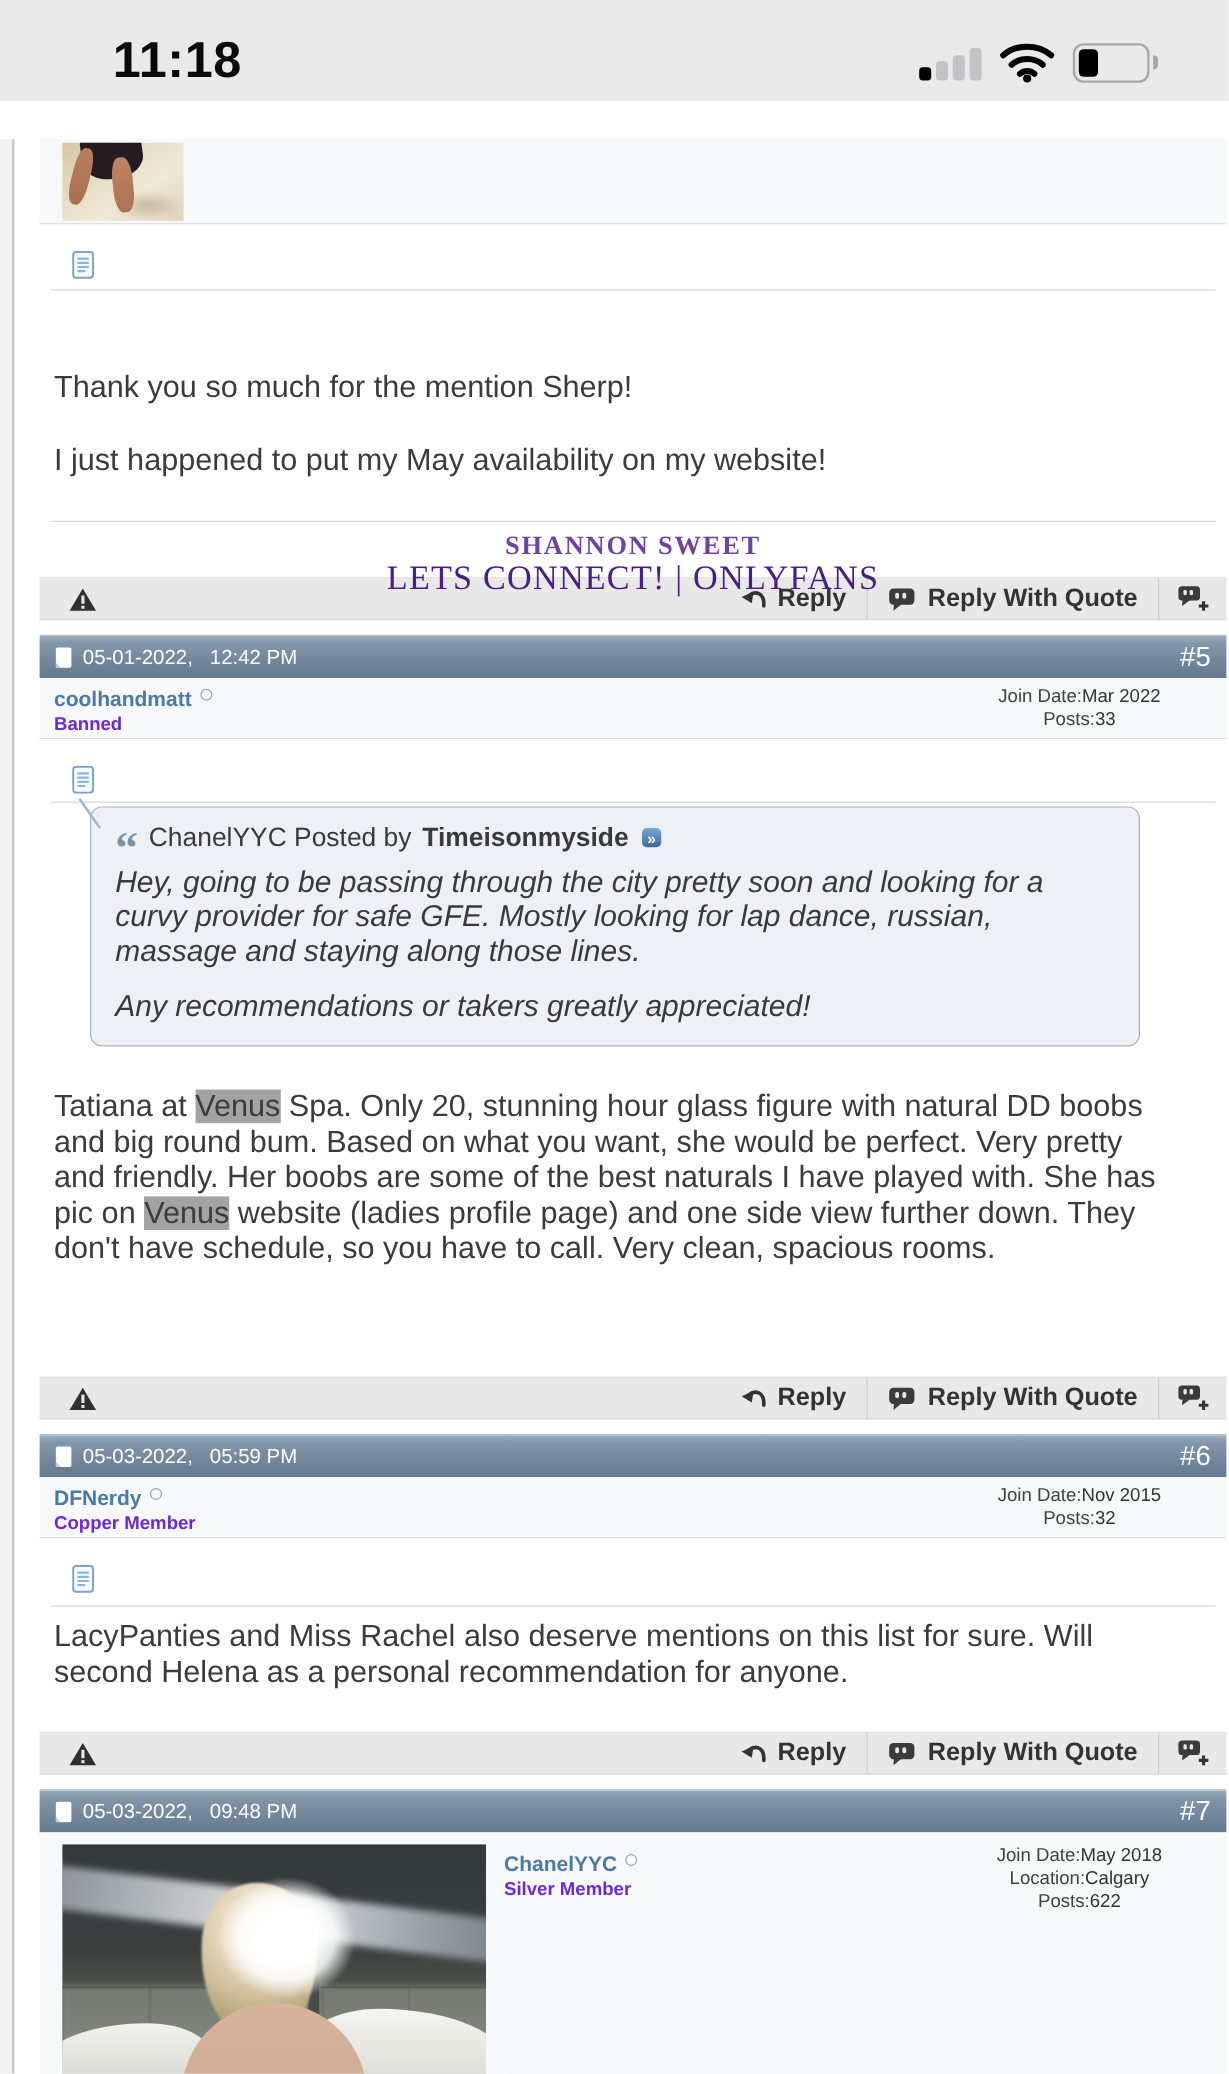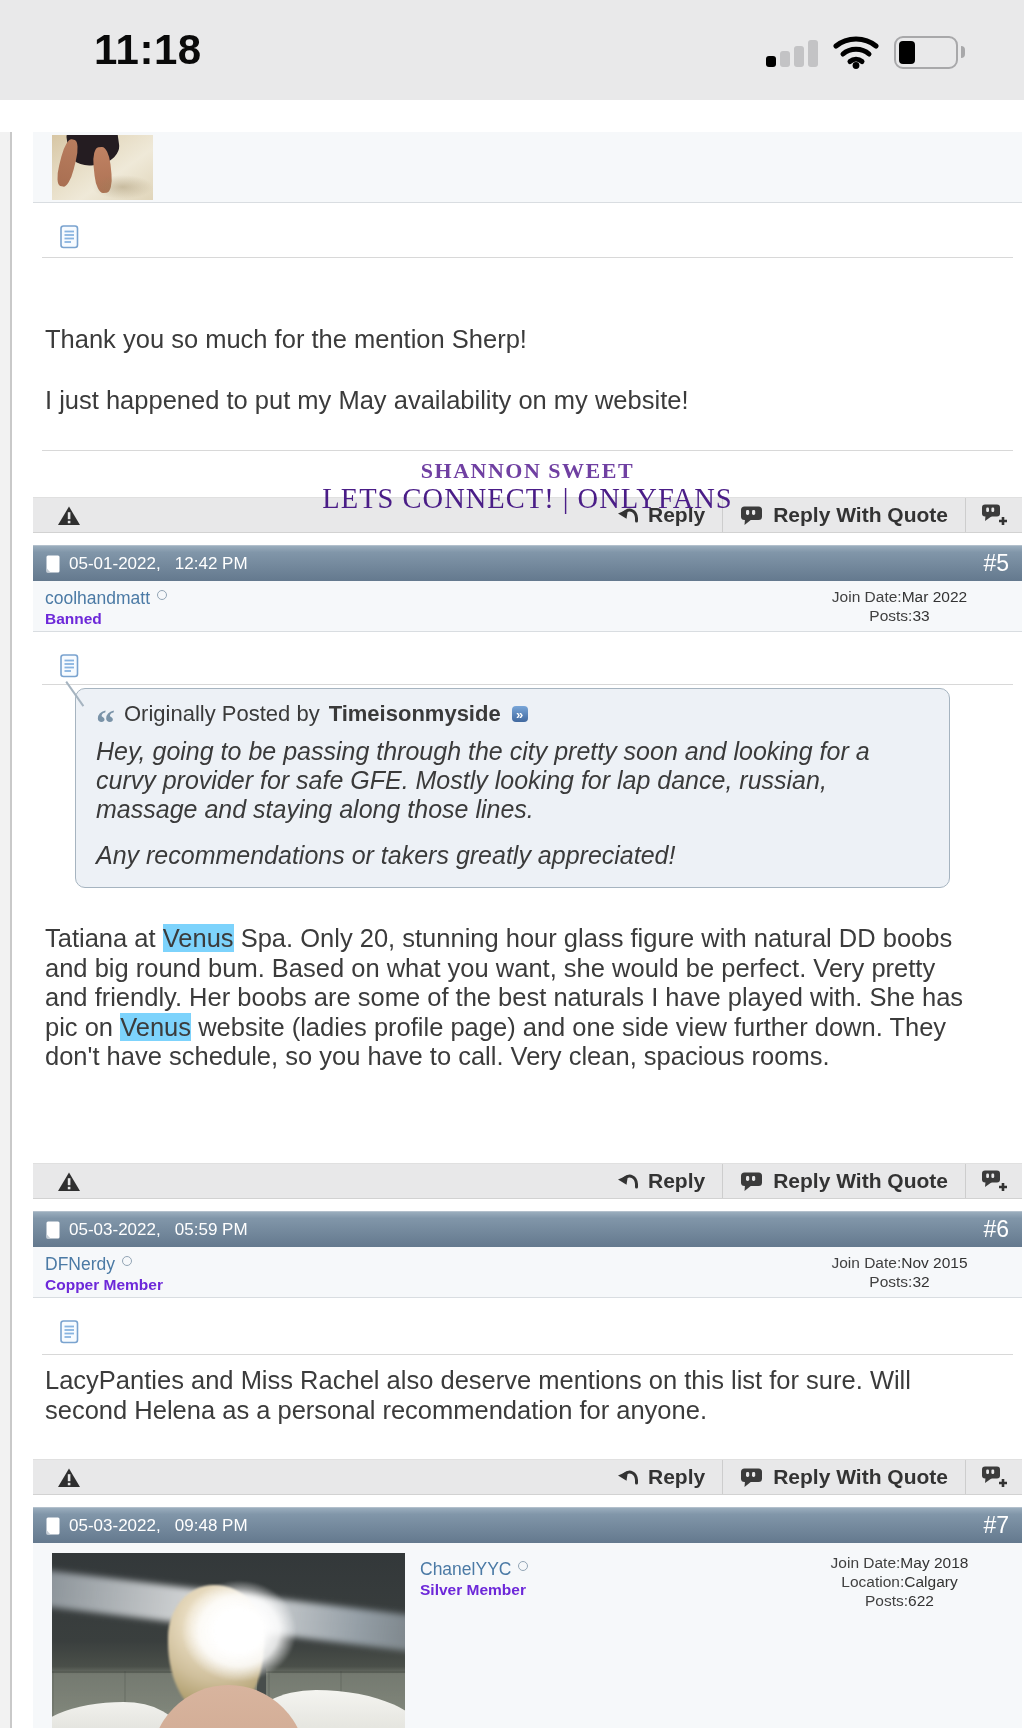--- a/index.html
+++ b/index.html
@@ -1,50 +1,50 @@
 <!DOCTYPE html>
 <html><head>
 <meta charset="utf-8">
 <style>
   html,body{margin:0;padding:0;}
   body{width:1024px;height:1728px;overflow:hidden;background:#ffffff;
        font-family:"Liberation Sans",sans-serif;color:#3b3b3b;position:relative;}
   
-  .status-bar{position:relative;width:1024px;height:100px;background:#e9e9ea;}
+  .status-bar{position:relative;width:1024px;height:84px;background:#e9e9ea;}
   .sb-time{position:absolute;left:94px;top:26px;font-size:42px;font-weight:700;color:#0a0a0a;letter-spacing:.5px;}
   .sb-icons{position:absolute;right:58px;top:34px;display:flex;align-items:center;gap:15px;height:36px;}
   .sig{display:flex;align-items:flex-end;gap:4px;height:30px;}
   .sig i{display:block;width:10px;border-radius:3px;background:#c3c3c5;}
   .sig i:nth-child(1){height:11px;background:#000;}
   .sig i:nth-child(2){height:16px;}
   .sig i:nth-child(3){height:21px;}
   .sig i:nth-child(4){height:27px;}
   .batt{position:relative;width:60px;height:29px;border:2.5px solid #a8a8aa;border-radius:9px;margin-right:8px;}
   .batt::before{content:'';position:absolute;left:3px;top:3px;bottom:3px;width:16px;background:#000;border-radius:4px;}
   .batt::after{content:'';position:absolute;right:-9px;top:8px;width:4.5px;height:12px;background:#a8a8aa;border-radius:0 4px 4px 0;}
   
   .page{position:relative;width:1024px;height:1628px;background:#fff;margin-top:32px;}
   .left-strip{position:absolute;left:0;top:0;bottom:0;width:10px;background:#f2f2f2;border-right:2px solid #c9c9c9;}
   .content{position:absolute;left:33px;top:0;width:989px;}
   
   .user-row{position:relative;background:#f6f8fa;border-bottom:1px solid #d9dde1;}
   .row-partial{height:70px;}
   .u-left{position:absolute;left:12px;top:7px;line-height:20px;}
-  .u-name{color:#4b7aa5;font-weight:400;font-size:17.5px;text-decoration:none;cursor:pointer;}
+  .u-name{color:#4b7aa5;font-weight:700;font-size:17.5px;text-decoration:none;cursor:pointer;}
   .udot{display:inline-block;width:8px;height:8px;border:1.5px solid #93a5b5;border-radius:50%;margin-left:7px;vertical-align:4px;}
   .u-title{font-weight:700;font-size:15.5px;color:#6d28d9;}
   .u-details{position:absolute;right:10px;top:6px;width:225px;font-size:15.5px;color:#414141;line-height:19px;}
   .u-detail-row{display:flex;justify-content:center;}
   .u-detail-row .val{color:#333;}
   
   .post-body{position:relative;background:#fff;}
   .doc-icon{position:absolute;left:27px;top:22px;}
   .body-sep{position:absolute;left:9px;right:9px;border-top:1px solid #d8d8d8;}
   .ptext{position:absolute;left:12px;right:49px;font-size:25.5px;line-height:29.5px;color:#3b3b3b;}
-  .hl{background:#7dd3fc;}
+  .hl{background:#a3a3a3;}
   
   .sig-line1{position:absolute;left:0;right:0;text-align:center;font-family:"Liberation Serif",serif;
              font-size:22px;letter-spacing:1.5px;color:#7040a2;cursor:pointer;font-weight:bold;}
   .sig-line2{position:absolute;left:0;right:0;text-align:center;font-family:"Liberation Serif",serif;
              font-size:28.5px;letter-spacing:1px;color:#4a1d87;cursor:pointer;}
   
   .footer-bar{height:36px;background:#e8e8e9;border-top:1px solid #e0e0e0;border-bottom:1px solid #d2d2d2;
               display:flex;align-items:center;box-sizing:border-box;}
   .report-btn{margin-left:24px;display:flex;align-items:center;cursor:pointer;}
   .fb-right{margin-left:auto;display:flex;align-items:center;height:100%;}
@@ -231,21 +231,21 @@
             <line x1="4.5" y1="13.5" x2="14" y2="13.5"></line>
               <line x1="4.5" y1="17" x2="11" y2="17"></line>
           </g>
         </svg>
       </span>
       <div class="body-sep" style="top:52px"></div>
       <div class="quote-box">
         <div class="q-tail"></div>
         <div class="q-head">
           <span class="q-mark">“</span>
-          <span>Originally Posted by</span>
+          <span>ChanelYYC Posted by</span>
           <span class="q-author">Timeisonmyside</span>
           <span class="viewpost">»</span>
         </div>
         <div class="q-p" style="top:48px">Hey, going to be passing through the city pretty soon and looking for a curvy provider for safe GFE. Mostly looking for lap dance, russian, massage and staying along those lines.</div>
         <div class="q-p" style="top:152px">Any recommendations or takers greatly appreciated!</div>
       </div>
       <div class="ptext" style="top:292px"><span>Tatiana at </span><span class="hl">Venus</span><span> Spa. Only 20, stunning hour glass figure with natural DD boobs and big round bum. Based on what you want, she would be perfect. Very pretty and friendly. Her boobs are some of the best naturals I have played with. She has pic on </span><span class="hl">Venus</span><span> website (ladies profile page) and one side view further down. They don't have schedule, so you have to call. Very clean, spacious rooms.</span></div>
     </div>
 
     <div class="footer-bar">

